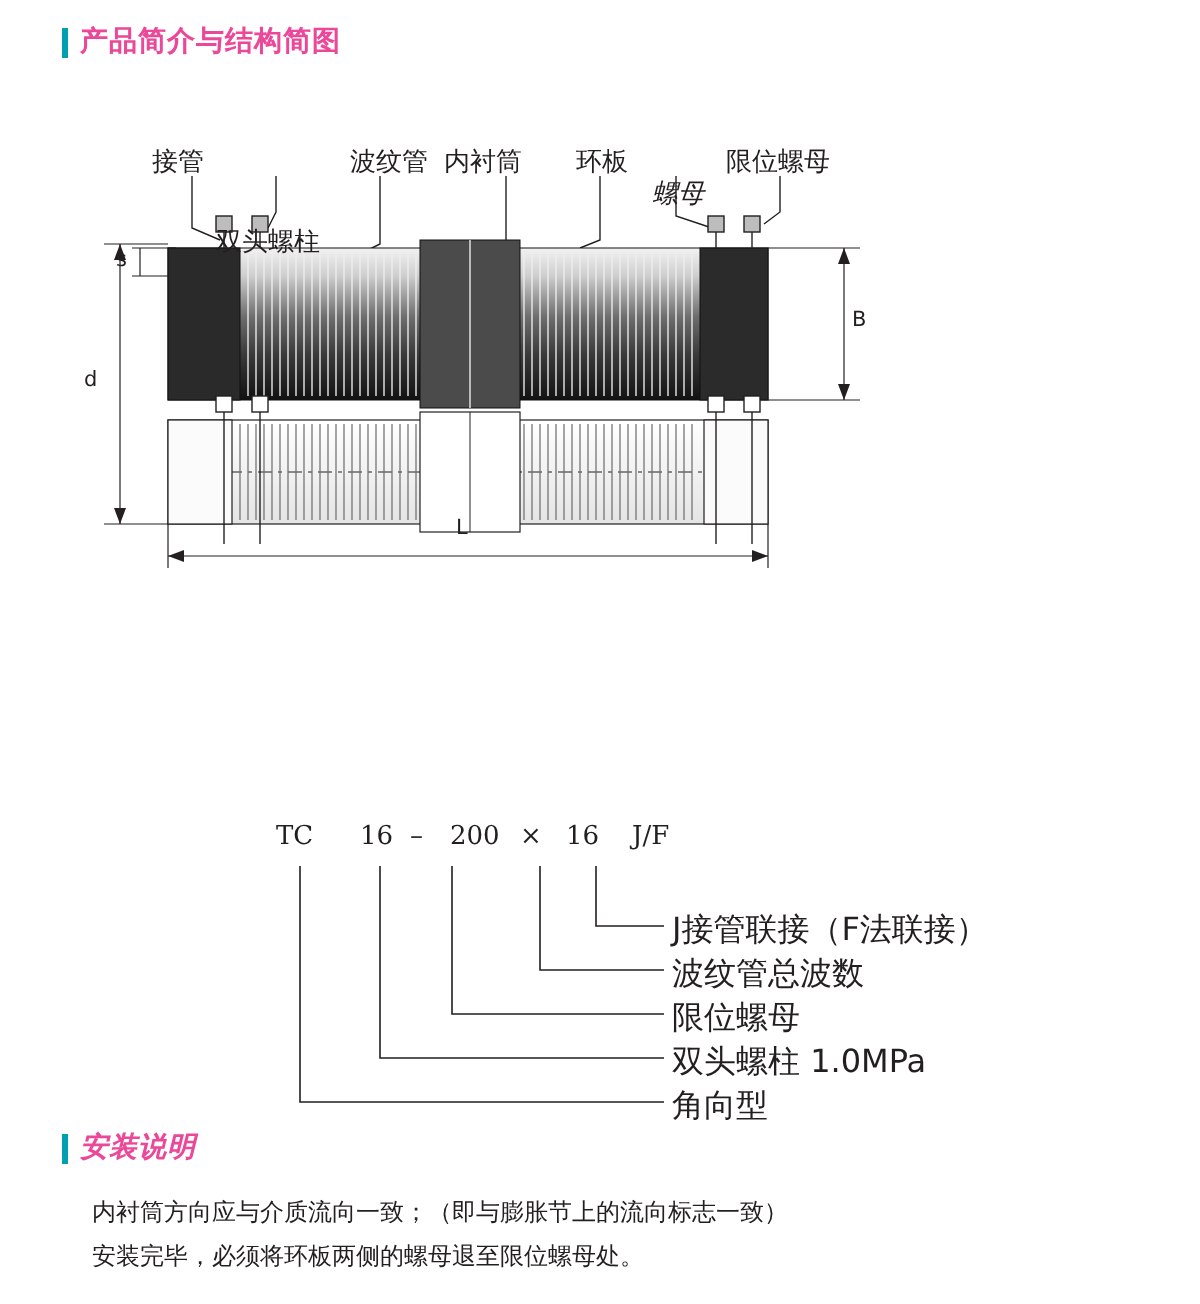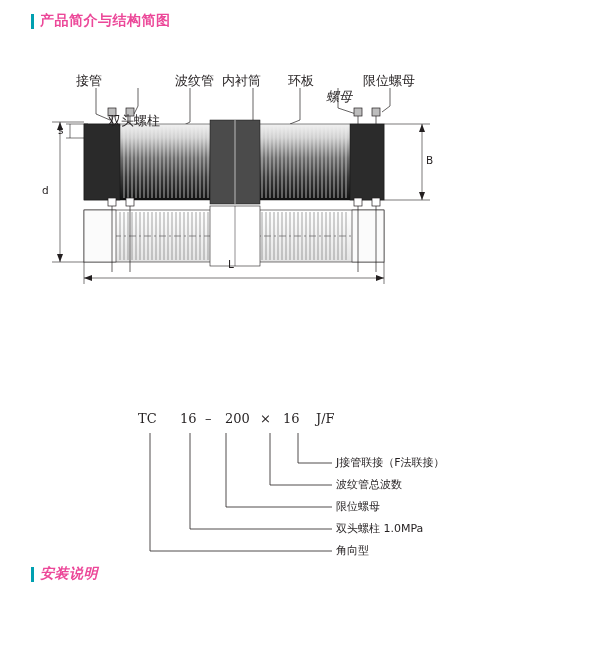--- a/index.html
+++ b/index.html
@@ -76,21 +76,21 @@
   }
   .code-tok {
     position: absolute;
     font-family: "DejaVu Serif", "Liberation Serif", serif;
     font-size: 13px;
     color: #231f20;
     white-space: nowrap;
   }
   .leg-text {
     position: absolute;
-    font-size: 11px;
+    font-size: 16px;
     color: #231f20;
     white-space: nowrap;
   }
 
   
   #notes {
     position: absolute;
     left: 46px;
     top: 598px;
     width: 520px;
@@ -367,14 +367,18 @@
     <div class="leg-text" style="left:216px; top:88px;">限位螺母</div>
     <div class="leg-text" style="left:216px; top:110px;">双头螺柱 1.0MPa</div>
     <div class="leg-text" style="left:216px; top:132px;text-align:center;">角向型</div>
   </div>
 
   <div class="sec-title" id="title-3">
     <span class="bar"></span>
     <span>安装说明</span>
   </div>
 
+  <div id="notes">
+    <p>内衬筒方向应与介质流向一致；（即与膨胀节上的流向标志一致）</p>
+    <p>安装完毕，必须将环板两侧的螺母退至限位螺母处。</p>
+  </div>
 
 </div>
 
 </body></html>

